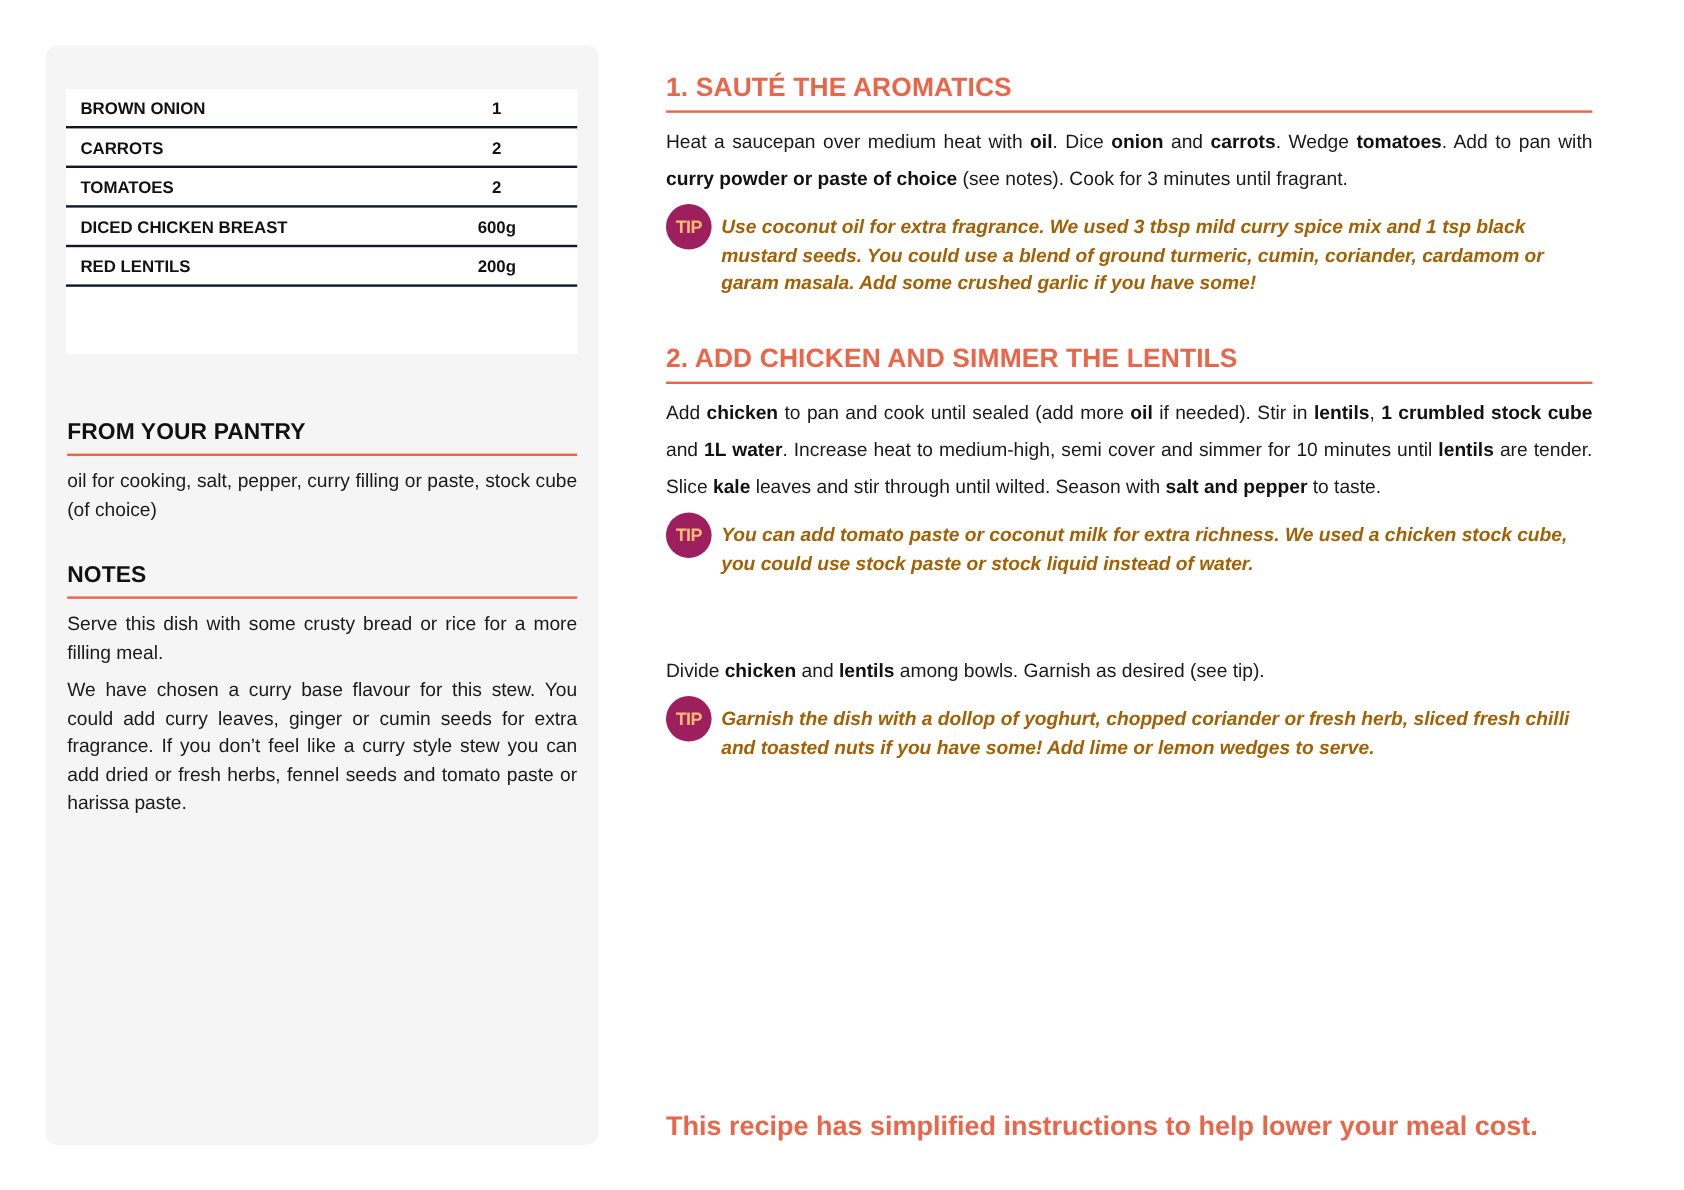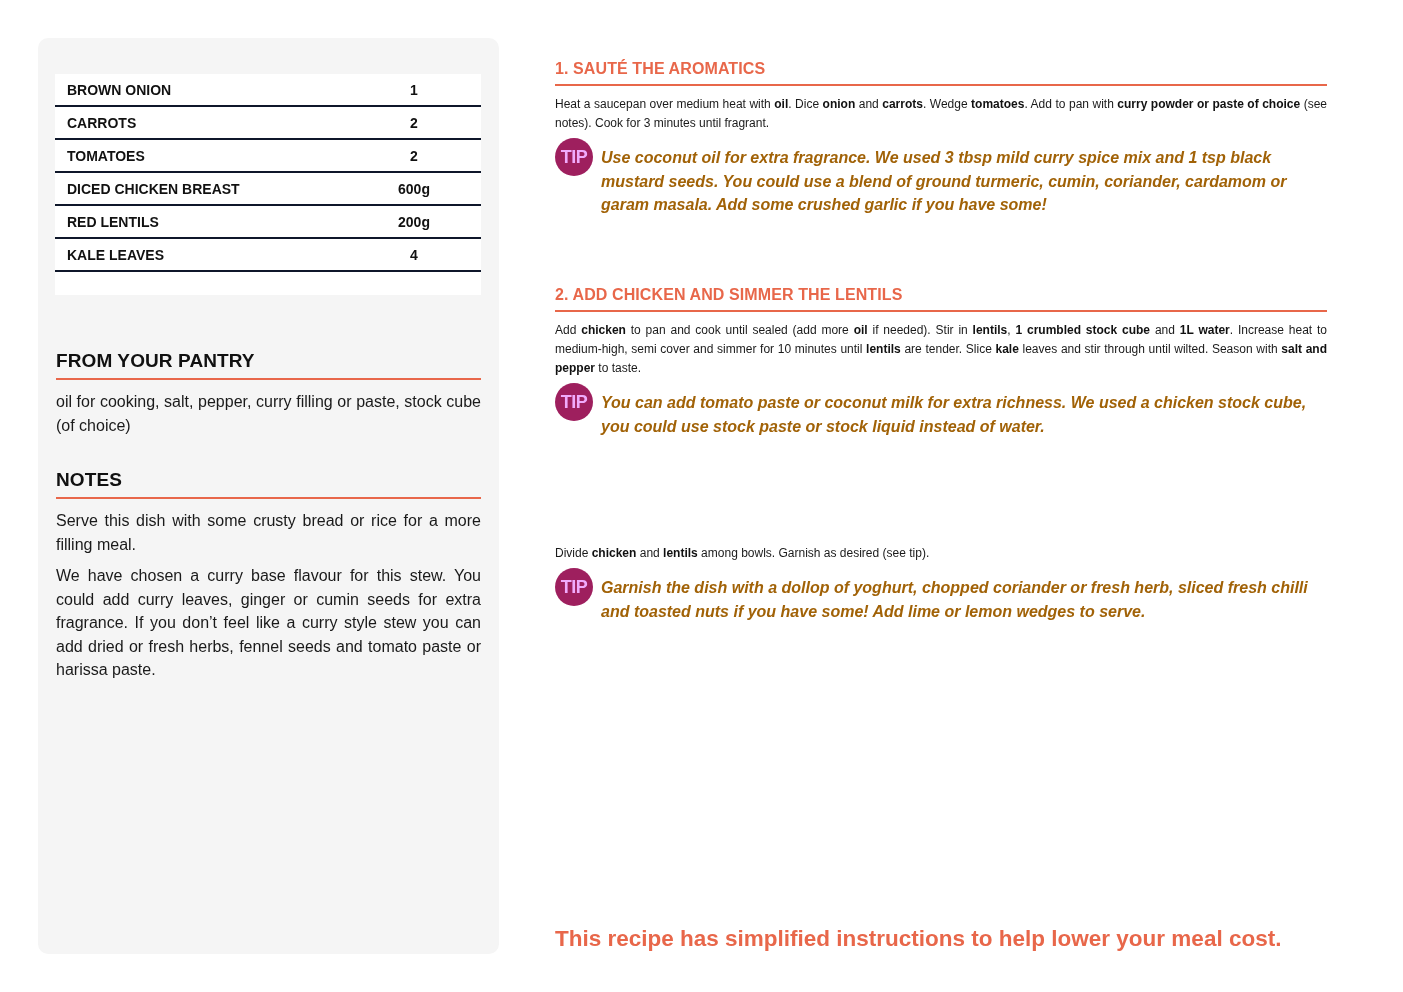--- a/index.html
+++ b/index.html
@@ -20,27 +20,27 @@
              font-size: 14px; font-weight: bold; color: #111; }
   .ing-name { width: 300px; padding-left: 12px; }
   .ing-qty { width: 94px; text-align: center; }
 
   .side-text { font-size: 16px; line-height: 23.5px; text-align: justify; margin: 10px 0 0 0; color: #1a1a1a; }
   .notes-p { margin: 10px 0 0 0; }
   .notes-p + .notes-p { margin-top: 8px; }
 
   .main { position: absolute; left: 555px; top: 60px; width: 772px; }
   .step { margin-bottom: 0; }
-  .step-heading { font-size: 16px; font-weight: bold; color: #e8674a; margin: 0;
+  .step-heading { font-size: 22px; font-weight: bold; color: #e8674a; margin: 0;
                   padding-bottom: 6px; border-bottom: 2px solid #e8674a; letter-spacing: 0.1px; }
-  .step-body { font-size: 12px; line-height: 19px; text-align: justify; margin: 9px 0 0 0; color: #1a1a1a; }
+  .step-body { font-size: 16px; line-height: 31px; text-align: justify; margin: 9px 0 0 0; color: #1a1a1a; }
   .step-body b { font-weight: bold; color: #111; }
   .tip { display: flex; margin-top: 13px; }
   .tip-badge { flex: 0 0 38px; width: 38px; height: 38px; border-radius: 50%; background: #9e1f5e;
-               color: #f0abfc; font-weight: bold; font-size: 18px; display: flex; align-items: center;
+               color: #fdba74; font-weight: bold; font-size: 15px; display: flex; align-items: center;
                justify-content: center; margin-top: -8px; letter-spacing: -0.5px; }
   .tip-text { margin-left: 8px; font-size: 16px; line-height: 23.5px; font-style: italic;
               font-weight: bold; color: #a16207; }
 
   .step-1 { position: absolute; top: 0; left: 0; width: 772px; }
   .step-2 { position: absolute; top: 226px; left: 0; width: 772px; }
   .step-3 { position: absolute; top: 475px; left: 0; width: 772px; }
 
   .footer-note { position: absolute; left: 555px; top: 926px; font-size: 22.5px; font-weight: bold;
                  color: #e8674a; margin: 0; }
@@ -63,24 +63,20 @@
         <span class="ing-name">TOMATOES</span>
         <span class="ing-qty">2</span>
       </div>
       <div class="ing-row">
         <span class="ing-name">DICED CHICKEN BREAST</span>
         <span class="ing-qty">600g</span>
       </div>
       <div class="ing-row">
         <span class="ing-name">RED LENTILS</span>
         <span class="ing-qty">200g</span>
-      </div>
-      <div class="ing-row">
-        <span class="ing-name">KALE LEAVES</span>
-        <span class="ing-qty">4</span>
       </div>
     </div>
   </div>
 
   <div class="side-section pantry-section">
     <h2 class="side-heading">FROM YOUR PANTRY</h2>
     <p class="side-text">oil for cooking, salt, pepper, curry filling or paste, stock cube (of choice)</p>
   </div>
 
   <div class="side-section notes-section">

